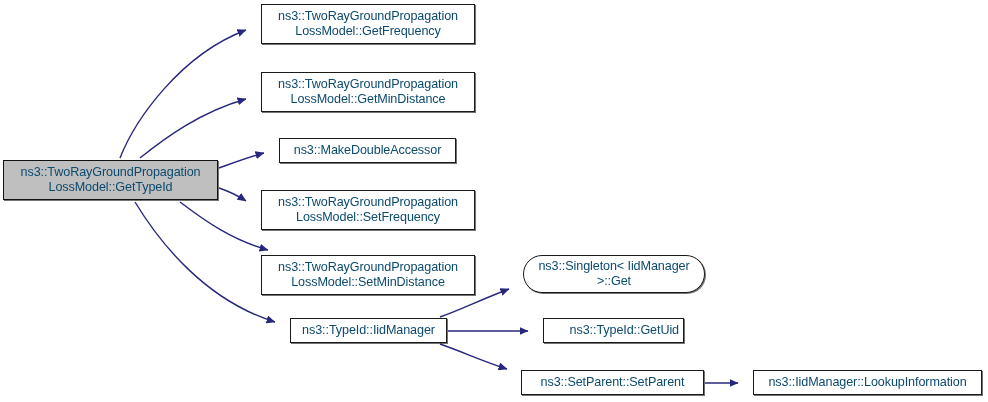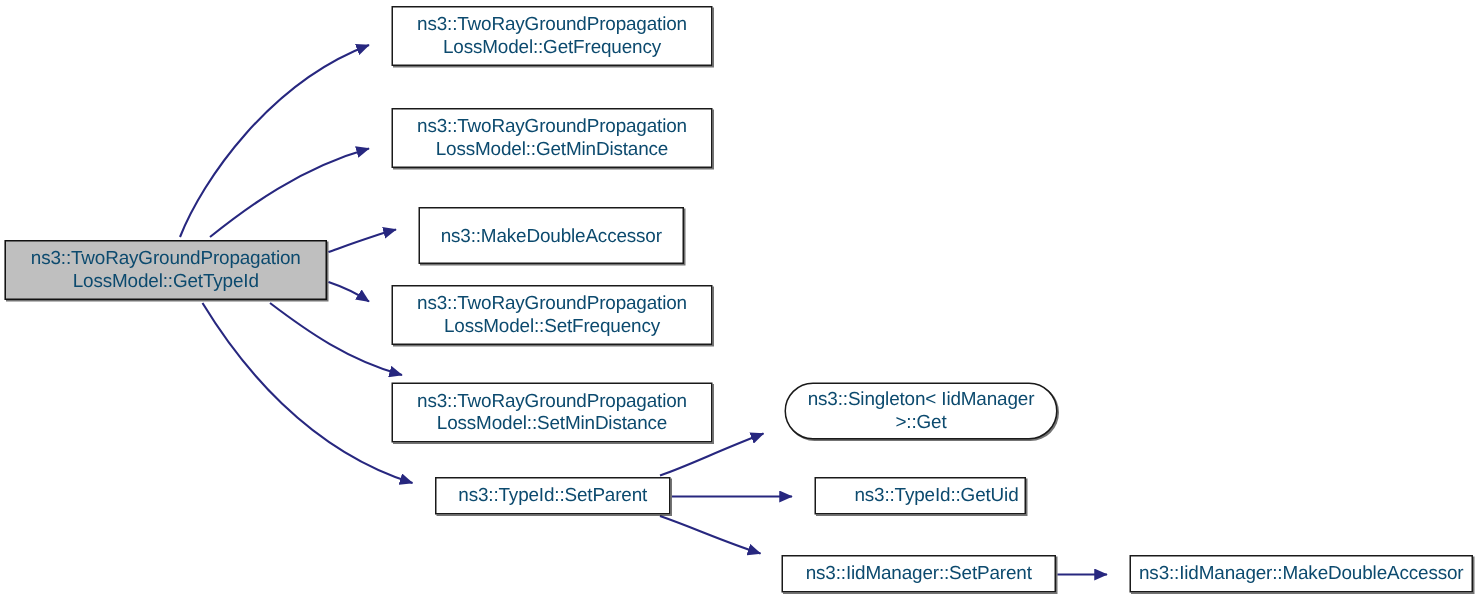--- a/index.html
+++ b/index.html
@@ -73,26 +73,26 @@
       </g>
   </svg>
 
   <div id="node-layer">
       <div class="node current" style="left: 3px; top: 160px; width: 215px; height: 40px;"><span class="node-label">ns3::TwoRayGroundPropagation
 LossModel::GetTypeId</span></div>
       <div class="node" style="left: 261px; top: 4px; width: 214px; height: 40px;"><span class="node-label">ns3::TwoRayGroundPropagation
 LossModel::GetFrequency</span></div>
       <div class="node" style="left: 261px; top: 72px; width: 214px; height: 40px;"><span class="node-label">ns3::TwoRayGroundPropagation
 LossModel::GetMinDistance</span></div>
-      <div class="node" style="left: 279px; top: 138px; width: 177px; height: 38px;"><span class="node-label">ns3::MakeDoubleAccessor</span></div>
+      <div class="node" style="left: 279px; top: 138px; width: 177px; height: 25px;"><span class="node-label">ns3::MakeDoubleAccessor</span></div>
       <div class="node" style="left: 261px; top: 190px; width: 214px; height: 40px;"><span class="node-label">ns3::TwoRayGroundPropagation
 LossModel::SetFrequency</span></div>
       <div class="node" style="left: 261px; top: 255px; width: 214px; height: 40px;"><span class="node-label">ns3::TwoRayGroundPropagation
 LossModel::SetMinDistance</span></div>
-      <div class="node" style="left: 290px; top: 318px; width: 157px; height: 25px;"><span class="node-label">ns3::TypeId::SetParent</span></div>
+      <div class="node" style="left: 290px; top: 318px; width: 157px; height: 25px;"><span class="node-label">ns3::TypeId::IidManager</span></div>
       <div class="node" style="left: 523px; top: 255px; width: 182px; height: 38px; border-radius: 19px;"><span class="node-label">ns3::Singleton&lt; IidManager
 &gt;::Get</span></div>
       <div class="node" style="left: 543px; top: 318px; width: 141px; height: 25px; justify-content: flex-end;"><span class="node-label">ns3::TypeId::GetUid</span></div>
-      <div class="node" style="left: 521px; top: 370px; width: 183px; height: 25px;"><span class="node-label">ns3::IidManager::SetParent</span></div>
-      <div class="node" style="left: 753px; top: 370px; width: 229px; height: 25px;"><span class="node-label">ns3::IidManager::MakeDoubleAccessor</span></div>
+      <div class="node" style="left: 521px; top: 370px; width: 183px; height: 25px;"><span class="node-label">ns3::SetParent::SetParent</span></div>
+      <div class="node" style="left: 753px; top: 370px; width: 229px; height: 25px;"><span class="node-label">ns3::IidManager::LookupInformation</span></div>
     </div>
 
 </div>
 
 </body></html>

